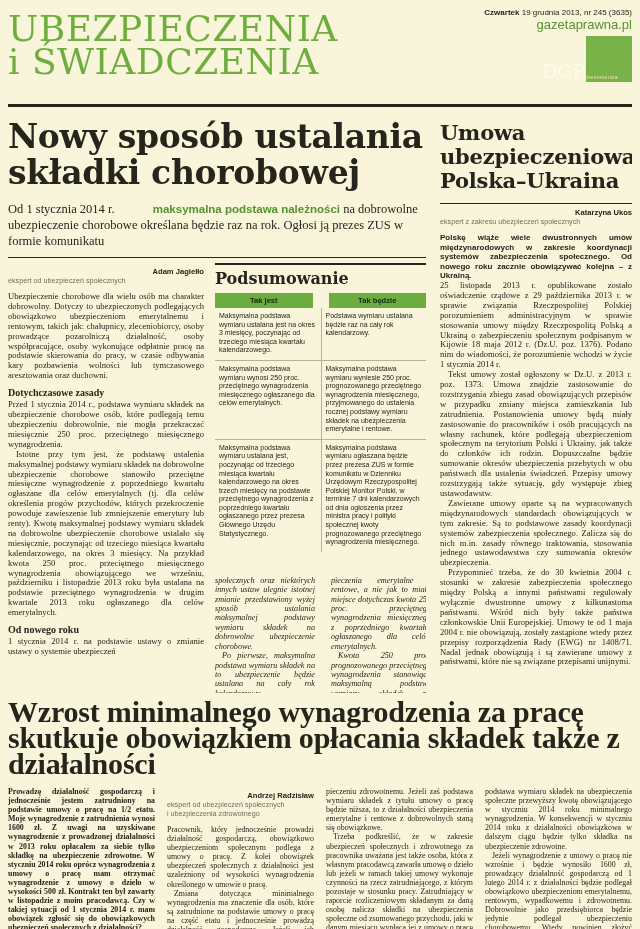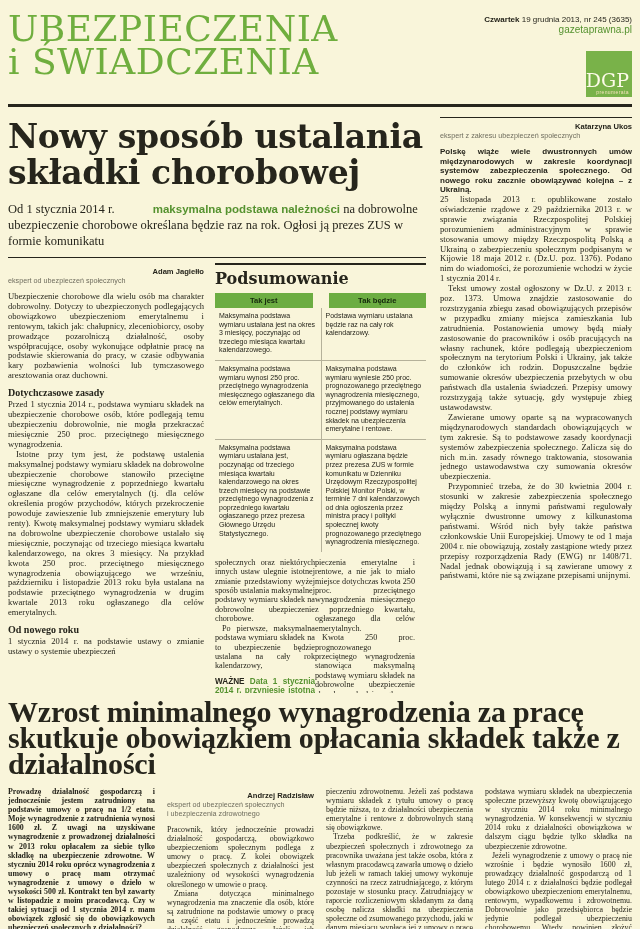--- a/index.html
+++ b/index.html
@@ -7,26 +7,26 @@
     --grey:#6f6d5e; --line:#b5b19a; --tablehead:#6cad42;
   }
   *{margin:0;padding:0;box-sizing:border-box;}
   body{background:#888;display:flex;justify-content:center;}
   .page{width:640px;height:929px;background:var(--bg);color:var(--ink);
     font-family:"Liberation Serif",serif;overflow:hidden;position:relative;}
   
   .masthead{padding:12px 8px 6px;position:relative;height:104px;}
   .mast-title{font-family:"DejaVu Serif",serif;color:var(--green);
     font-size:36px;line-height:33px;letter-spacing:0.5px;font-weight:500;}
-  .mast-right{position:absolute;right:8px;top:15px;text-align:right;
+  .mast-right{position:absolute;right:8px;top:8px;text-align:right;
     font-family:"Liberation Sans",sans-serif;font-size:8px;color:var(--ink);}
-  .mast-right .site{color:var(--green-dark);font-size:10px;}
-  .dgp-box{width:46px;height:46px;background:#79b249;margin:16px 0 0 auto;
-    display:flex;flex-direction:column;justify-content:flex-end;align-items:flex-end;
-    padding:2px 3px;}
+  .mast-right .site{color:var(--green-dark);font-size:13px;}
+  .dgp-box{width:46px;height:46px;background:#79b249;margin:4px 0 0 auto;
+    display:flex;flex-direction:row;justify-content:flex-end;align-items:flex-end;
+    padding:2px 14px;}
   .dgp-box .dgp{font-family:"DejaVu Serif",serif;color:#fdfbe9;font-size:19px;line-height:18px;}
   .dgp-box .sub{font-size:5px;color:#f4e2b9;letter-spacing:0.4px;}
   .rule-heavy{height:3px;background:var(--ink);margin:0 8px;}
   
   .top-wrap{display:flex;gap:14px;padding:0 8px;height:586px;overflow:hidden;}
   .left-zone{width:418px;flex:none;}
   .right-zone{flex:1;overflow:hidden;}
   h1.headline{font-family:"DejaVu Serif",serif;font-size:33px;line-height:36px;
     font-weight:bold;margin-top:12px;letter-spacing:-0.3px;}
   .lede{font-size:12.5px;line-height:16px;margin-top:10px;}
@@ -47,21 +47,21 @@
   .summary h2{font-family:"DejaVu Serif",serif;font-size:16px;margin-bottom:5px;}
   .s-row{display:flex;border-bottom:1px solid var(--line);}
   .s-row:last-child{border-bottom:none;}
   .s-cell{width:50%;padding:4px 4px 5px;font-family:"Liberation Sans",sans-serif;
     font-size:7px;line-height:8.6px;}
   .s-cell + .s-cell{border-left:1px solid var(--line);}
   .s-head{border-bottom:none;gap:16px;}
   .s-hcell{background:var(--tablehead);color:#15290c;font-weight:bold;
     text-align:center;font-size:7.6px;padding:3px 2px;width:50%;
     font-family:"Liberation Sans",sans-serif;}
-  .subcols{display:flex;gap:0;margin-top:6px;height:206px;overflow:hidden;}
+  .subcols{display:flex;gap:16px;margin-top:24px;height:206px;overflow:hidden;font-style:italic;}
   .subcol{width:100px;flex:none;overflow:hidden;}
   .subcol p{font-size:8.2px;line-height:9.4px;text-align:justify;}
   .subcol p.ind{text-indent:7px;}
   .wazne{margin:6px 0;font-family:"Liberation Sans",sans-serif;
     font-size:8.4px;line-height:10px;color:var(--green-dark);font-weight:bold;}
   .wazne .lbl{color:var(--ink);}
   
   h2.headline2{font-family:"DejaVu Serif",serif;font-size:21px;line-height:24px;
     font-weight:bold;margin-top:14px;letter-spacing:-0.2px;}
   .right-zone .rule-thin{margin-top:10px;}
@@ -156,20 +156,21 @@
               <p>pieczenia emerytalne i rentowe, a nie jak to miało miejsce dotychczas kwota 250 proc. przeciętnego wynagrodzenia miesięcznego z poprzedniego kwartału, ogłaszanego dla celów emerytalnych.</p>
               <p class="ind">Kwota 250 proc. prognozowanego przeciętnego wynagrodzenia stanowiąca maksymalną podstawę wymiaru składek na dobrowolne ubezpieczenie chorobowe będzie ogłaszana przez prezesa ZUS w formie komunikatu – w Dzienniku Urzędowym Rzeczypospolitej Polskiej Monitor Polski w terminie 7 dni kalendarzowych od dnia ogłoszenia przez ministra pracy i polityki społecznej kwoty prognozowanego przeciętnego wynagrodzenia miesięcznego.</p>
 
             </div>
           </div>
         </div>
       </div>
     </div>
 
     <div class="right-zone body-text">
+      <h2 class="headline2">Umowa ubezpieczeniowa Polska–Ukraina</h2>
       <div class="rule-thin"></div>
       <div class="byline">
         <div class="name">Katarzyna Ukos</div>
         <div class="role">ekspert z zakresu ubezpieczeń społecznych</div>
       </div>
       <p class="lead-bold">Polskę wiąże wiele dwustronnych umów międzynarodowych w zakresie koordynacji systemów zabezpieczenia społecznego. Od nowego roku zacznie obowiązywać kolejna – z Ukrainą.</p>
       <p>25 listopada 2013 r. opublikowane zostało oświadczenie rządowe z 29 października 2013 r. w sprawie związania Rzeczpospolitej Polskiej porozumieniem administracyjnym w sprawie stosowania umowy między Rzeczpospolitą Polską a Ukrainą o zabezpieczeniu społecznym podpisanym w Kijowie 18 maja 2012 r. (Dz.U. poz. 1376). Podano nim do wiadomości, że porozumienie wchodzi w życie 1 stycznia 2014 r.</p>
       <p class="ind">Tekst umowy został ogłoszony w Dz.U. z 2013 r. poz. 1373. Umowa znajdzie zastosowanie do rozstrzygania zbiegu zasad obowiązujących przepisów w przypadku zmiany miejsca zamieszkania lub zatrudnienia. Postanowienia umowy będą miały zastosowanie do pracowników i osób pracujących na własny rachunek, które podlegają ubezpieczeniom społecznym na terytorium Polski i Ukrainy, jak także do członków ich rodzin. Dopuszczalne będzie sumowanie okresów ubezpieczenia przebytych w obu państwach dla ustalenia świadczeń. Przepisy umowy rozstrzygają także sytuację, gdy występuje zbieg ustawodawstw.</p>
       <p class="ind">Zawierane umowy oparte są na wypracowanych międzynarodowych standardach obowiązujących w tym zakresie. Są to podstawowe zasady koordynacji systemów zabezpieczenia społecznego. Zalicza się do nich m.in. zasady równego traktowania, stosowania jednego ustawodawstwa czy sumowania okresów ubezpieczenia.</p>
       <p class="ind">Przypomnieć trzeba, że do 30 kwietnia 2004 r. stosunki w zakresie zabezpieczenia społecznego między Polską a innymi państwami regulowały wyłącznie dwustronne umowy z kilkunastoma państwami. Wśród nich były także państwa członkowskie Unii Europejskiej. Umowy te od 1 maja 2004 r. nie obowiązują, zostały zastąpione wtedy przez przepisy rozporządzenia Rady (EWG) nr 1408/71. Nadal jednak obowiązują i są zawierane umowy z państwami, które nie są związane przepisami unijnymi.</p>

